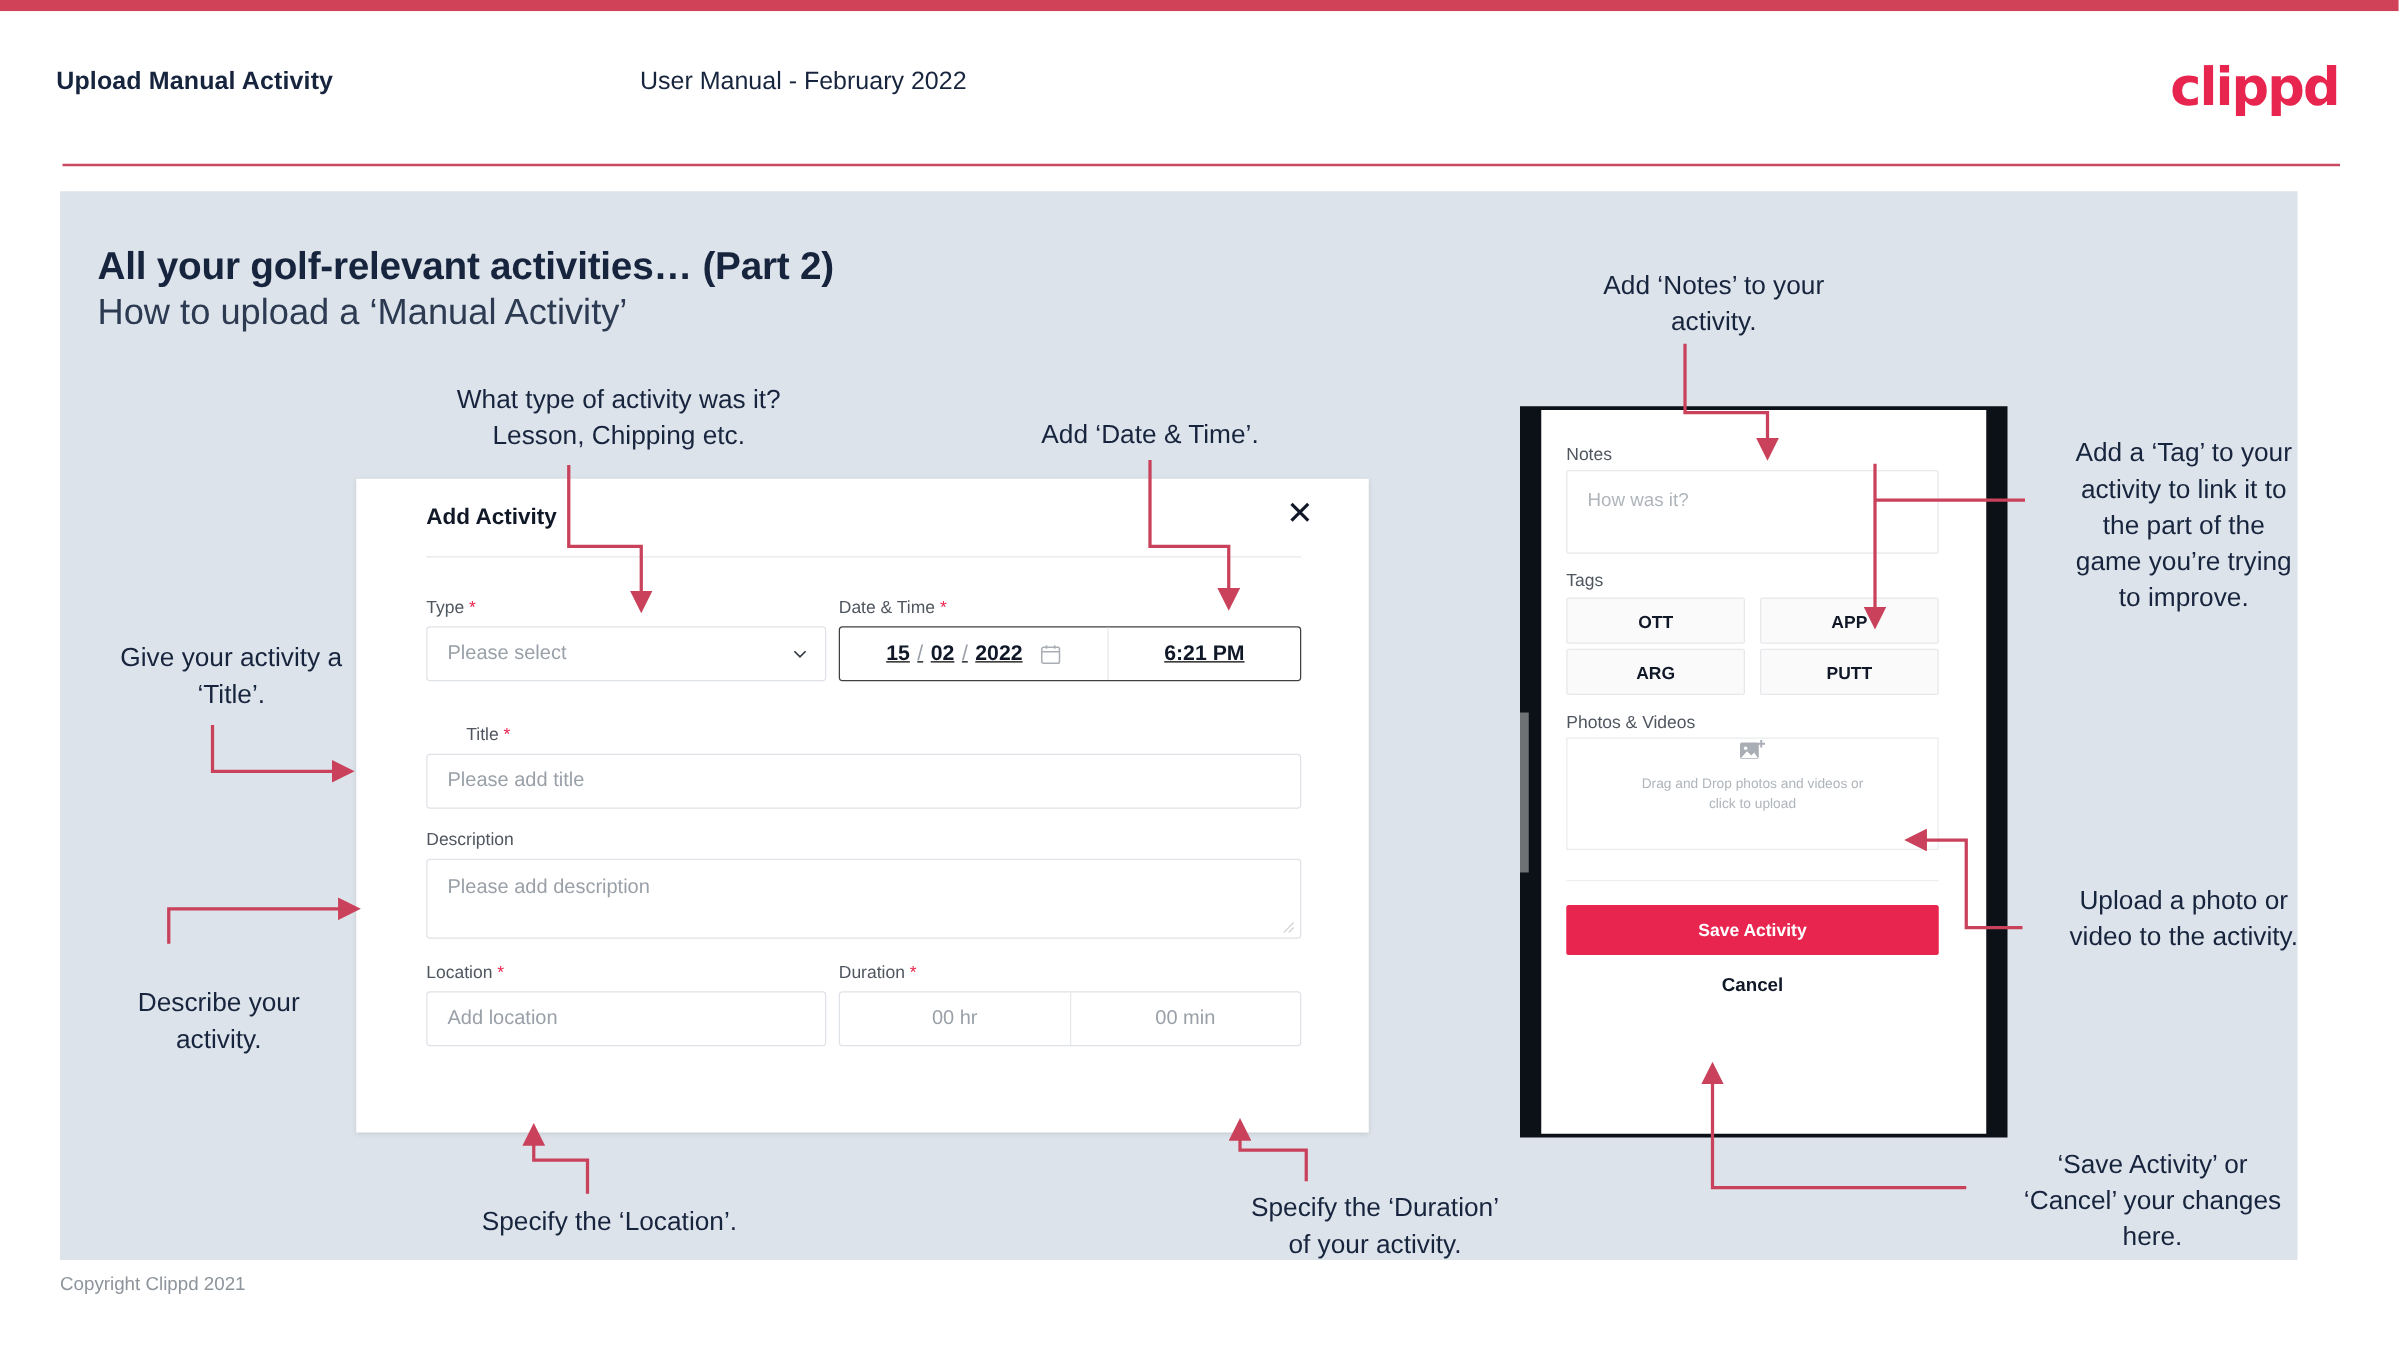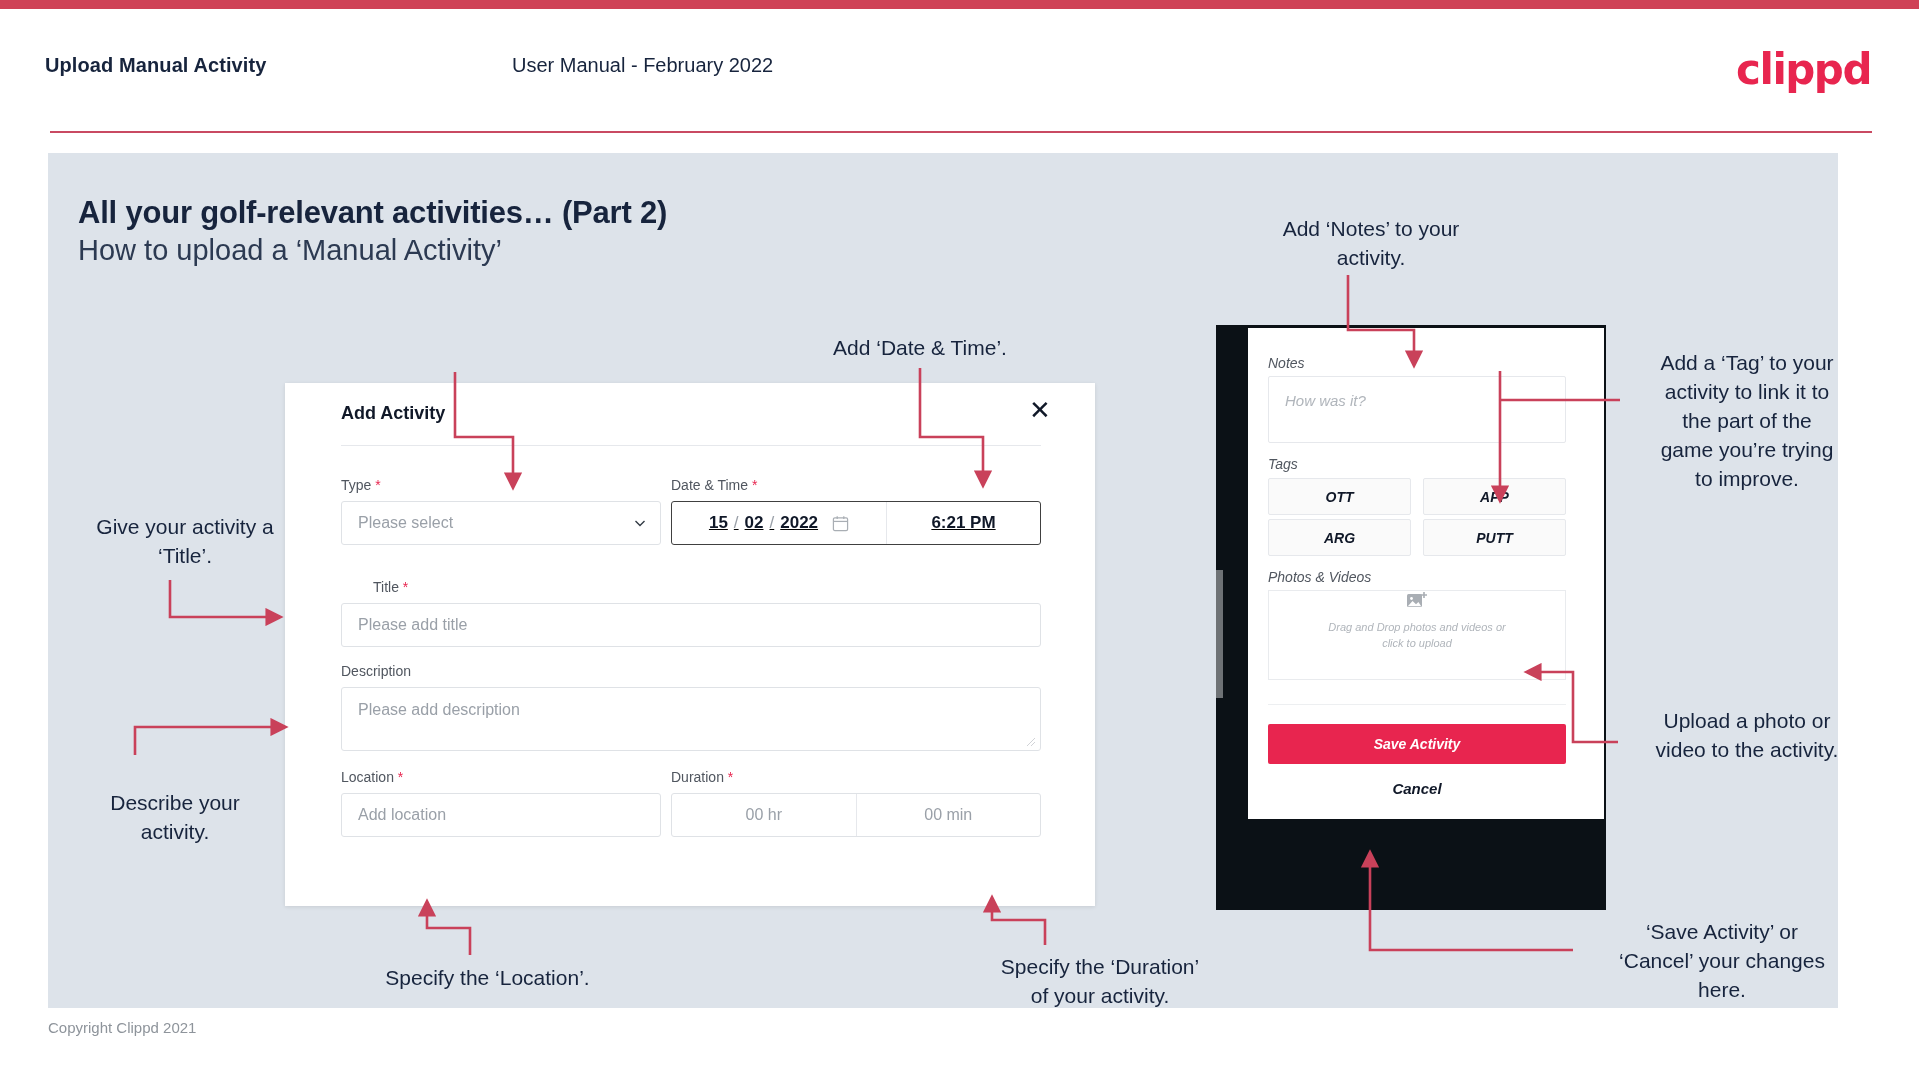--- a/index.html
+++ b/index.html
@@ -144,23 +144,22 @@
   
   .phone {
     position: absolute; left: 1216px; top: 325px;
     width: 390px; height: 585px;
   }
   .phone-body {
     position:absolute; left:0; top:0; width:390px; height:585px;
     background:#0b1116;
   }
   .phone-screen {
-    position:absolute; left:32px; top:3px; width:356px; height:491px;
+    position:absolute; left:17px; top:3px; width:356px; height:579px;
     background:#ffffff;
-    font-style:italic;
   }
   .btn-side {
     position:absolute; left:0; width:7px; background:#6e7275;
   }
 
   .ph-label { position:absolute; font-size:14px; color:#50565f; }
   .ph-box {
     position:absolute; border:1px solid #e6e8ec; background:#fff; border-radius:2px;
   }
   .ph-ph { position:absolute; font-size:15px; color:#b0b5bb; }
@@ -207,20 +206,22 @@
     <div class="hdr-sub">User Manual - February 2022</div>
     <div class="logo">clippd</div>
     <div class="hdr-rule"></div>
   </div>
 
   <div class="slide"></div>
 
   <div class="slide-title">All your golf-relevant activities… (Part 2)</div>
   <div class="slide-subtitle">How to upload a ‘Manual Activity’</div>
 
+  <div class="note" style="left:330px; top:305px; width:330px;">What type of activity was it?
+Lesson, Chipping etc.</div>
   <div class="note" style="left:760px; top:333px; width:320px;">Add ‘Date &amp; Time’.</div>
   <div class="note" style="left:40px; top:512px; width:290px;">Give your activity a
 ‘Title’.</div>
   <div class="note" style="left:40px; top:788px; width:270px;">Describe your
 activity.</div>
   <div class="note" style="left:330px; top:963px; width:315px;">Specify the ‘Location’.</div>
   <div class="note" style="left:945px; top:952px; width:310px;">Specify the ‘Duration’
 of your activity.</div>
   <div class="note" style="left:1232px; top:214px; width:278px;">Add ‘Notes’ to your
 activity.</div>

